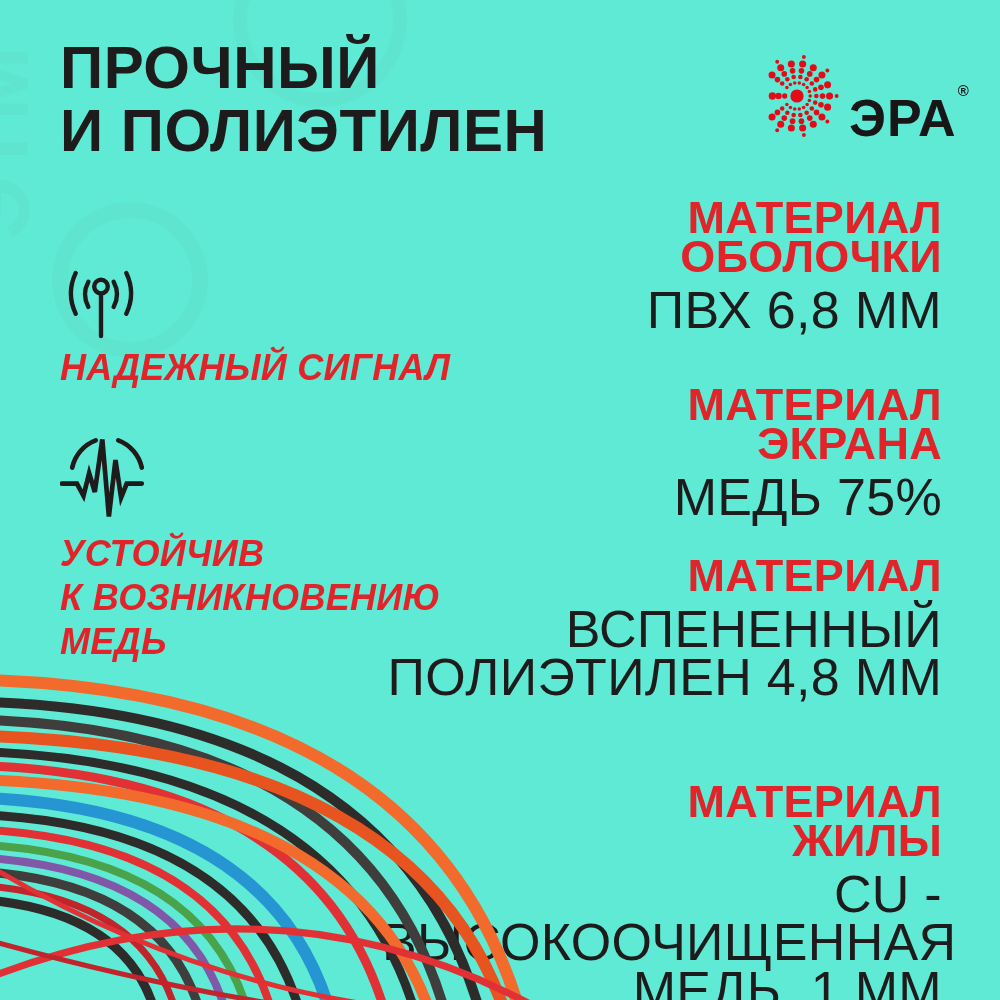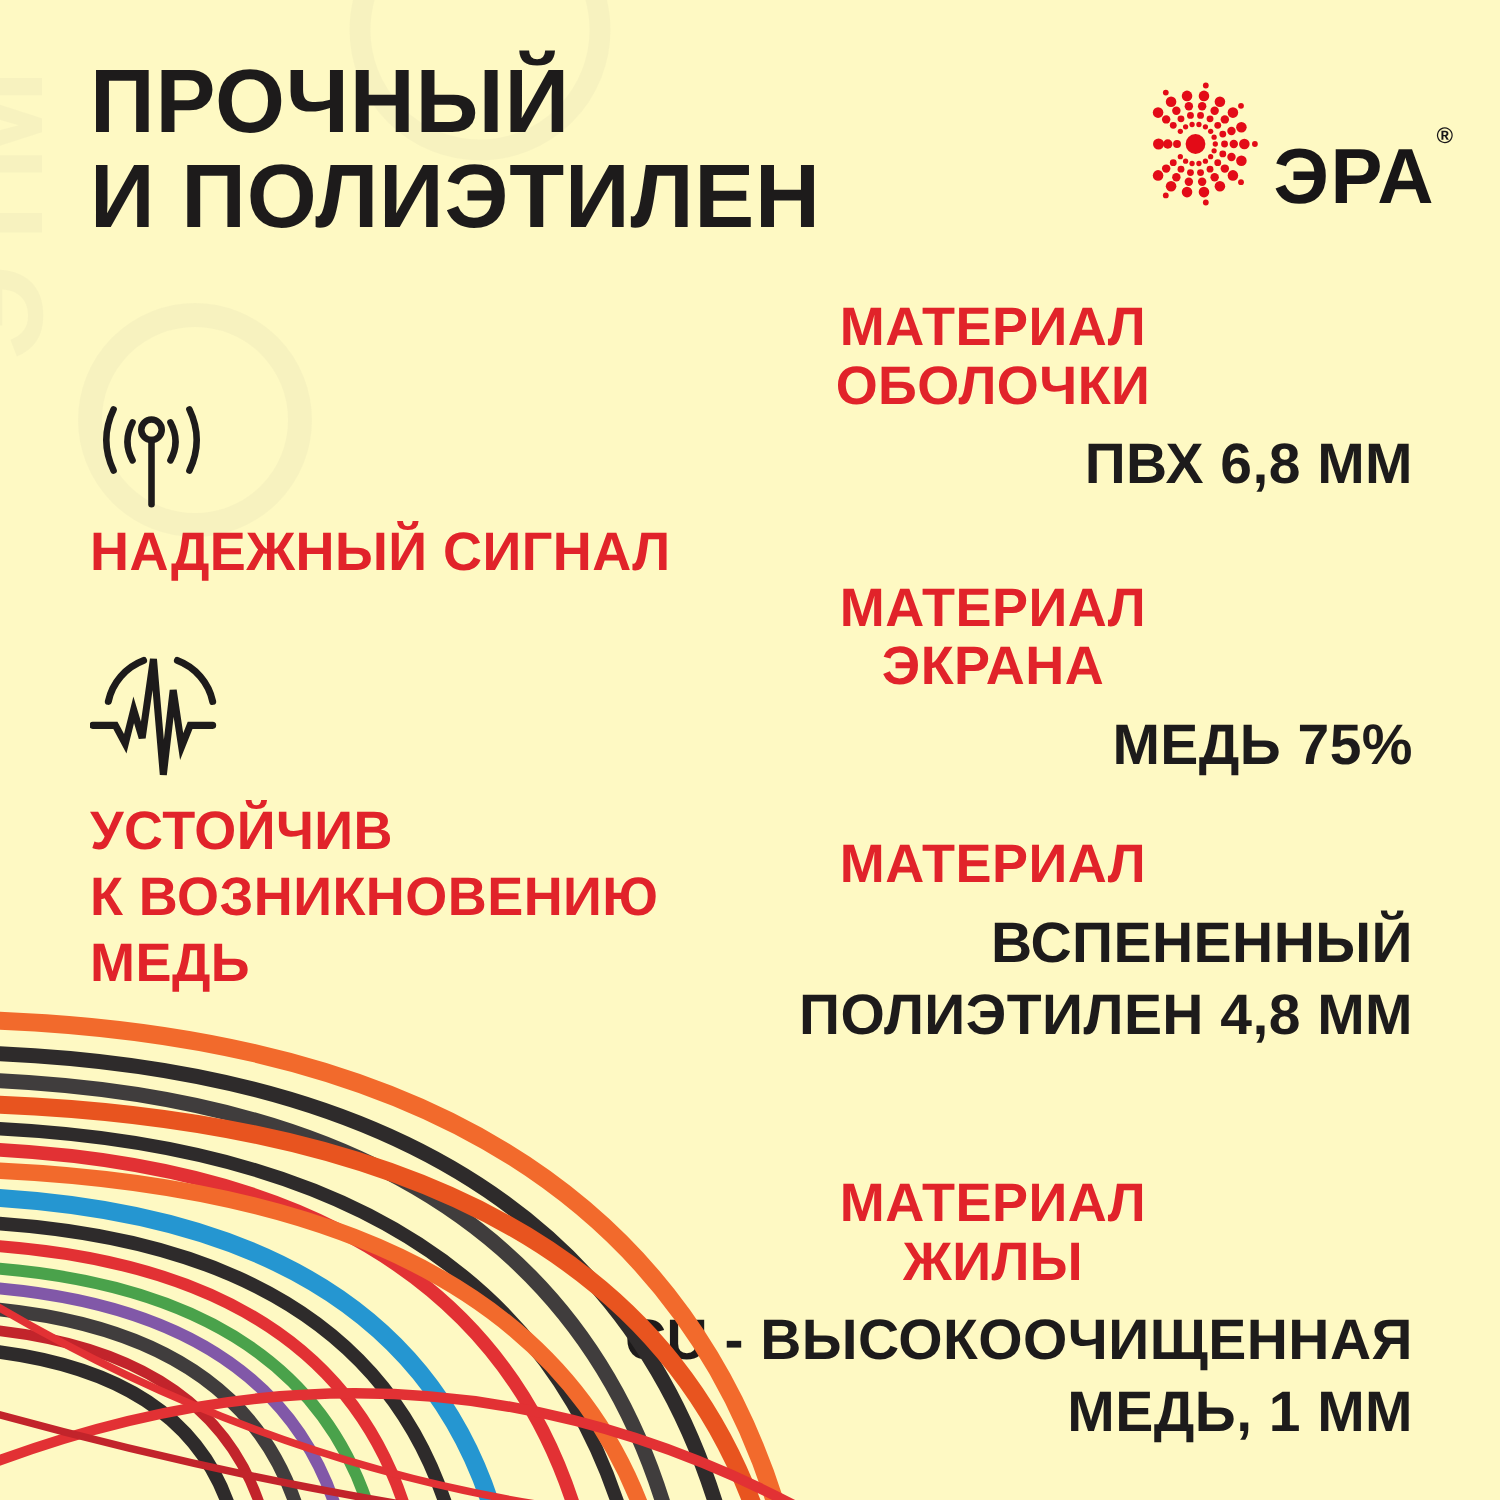--- a/index.html
+++ b/index.html
@@ -1,18 +1,18 @@
 <!DOCTYPE html>
 <html><head>
 <meta charset="utf-8">
 <style>
   html,body{margin:0;padding:0;}
   .canvas{
     position:relative;width:1000px;height:1000px;overflow:hidden;
-    background:#fef9c3;
+    background:#5eead4;
     font-family:"Liberation Sans","DejaVu Sans",sans-serif;
     -webkit-font-smoothing:antialiased;
   }
   .wm{position:absolute;opacity:.045;pointer-events:none;}
 
   
   .title{
     position:absolute;left:60px;top:36px;
     font-size:60px;font-weight:700;line-height:63px;
     color:#1d1b1b;letter-spacing:.5px;
@@ -21,31 +21,31 @@
   
   .brand{position:absolute;left:753px;top:42px;display:flex;align-items:center;}
   .brand svg{display:block;}
   .brand-name{
     font-size:52px;font-weight:700;color:#181617;letter-spacing:1px;
     margin-left:8px;position:relative;top:-2px;margin-top:48px;
   }
   .brand-reg{font-size:15px;font-weight:700;vertical-align:top;position:relative;top:-6px;left:1px;}
 
   
-  .feature{position:absolute;left:60px;color:#e1232a;font-weight:700;}
+  .feature{position:absolute;left:60px;color:#e1232a;font-weight:700;font-style:italic;}
   .feature .f-label{font-size:36px;line-height:44px;letter-spacing:.3px;}
   .f-signal{top:270px;}
   .f-noise{top:430px;}
   .f-icon{display:block;margin-bottom:8px;}
   .f-signal .f-icon{margin-left:2px;margin-bottom:6px;}
 
   
   .spec{position:absolute;right:58px;text-align:right;width:560px;}
-  .spec-label{color:#e1232a;font-size:36px;font-weight:700;line-height:39px;letter-spacing:.3px;text-align:center;}
-  .spec-value{color:#1d1b1b;font-size:38px;font-weight:700;line-height:48px;margin-top:10px;letter-spacing:.3px;}
+  .spec-label{color:#e1232a;font-size:45px;font-weight:700;line-height:39px;letter-spacing:.3px;}
+  .spec-value{color:#1d1b1b;font-size:52px;font-weight:400;line-height:48px;margin-top:10px;letter-spacing:.3px;}
   .spec1{top:198px;}
   .spec2{top:385px;}
   .spec3{top:556px;}
   .spec4{top:782px;}
 
   .wires{position:absolute;left:0;top:640px;width:640px;height:360px;}
 </style>
 </head>
 <body>
 

